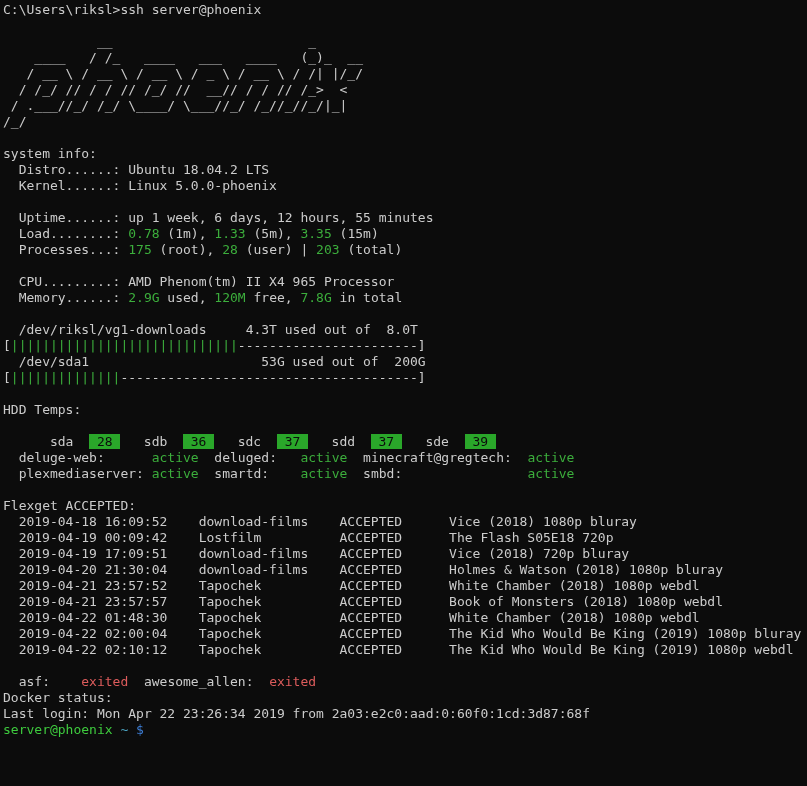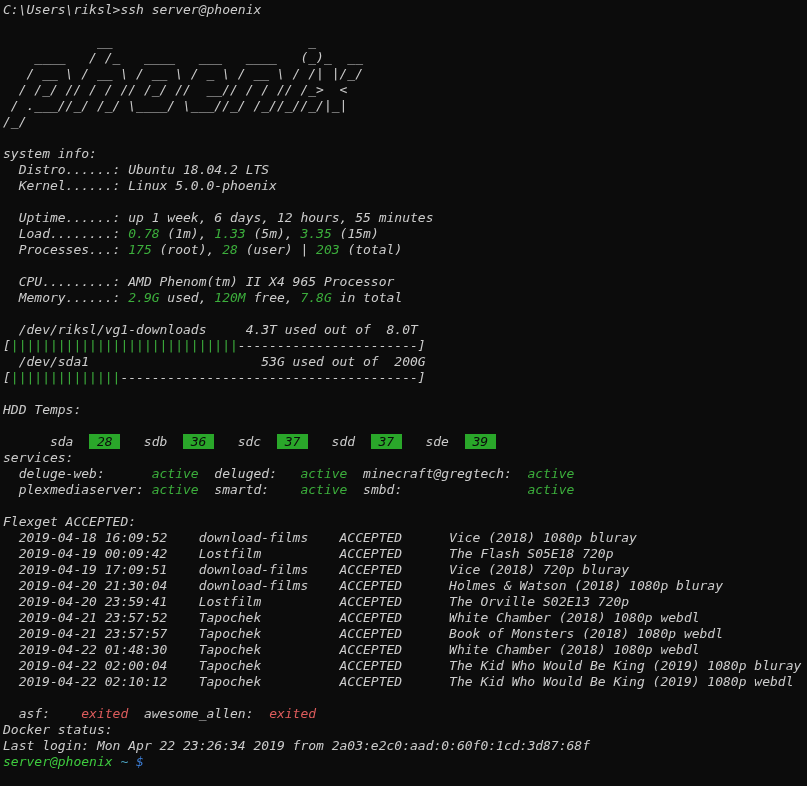--- a/index.html
+++ b/index.html
@@ -1,21 +1,21 @@
 <!DOCTYPE html>
 <html style="--bg: #0c0c0c; --fg: #cccccc; --green: #3cae3c; --prompt_green: #3ecb3e; --red: #dd5c5c; --cyan: #4aa0bd; --blue: #3d7ed6; --temp_bg: #2aa72a; --temp_fg: #0c0c0c;"><head>
 <meta charset="utf-8">
 <style>
   html,body{margin:0;padding:0;background:var(--bg,#0c0c0c);}
   .terminal{
     width:807px;height:786px;box-sizing:border-box;
     padding:2px 0 0 3px;overflow:hidden;
     background:var(--bg,#0c0c0c);color:var(--fg,#cccccc);
     font-family:"DejaVu Sans Mono",monospace;
-    font-size:13px;line-height:16px;font-style:italic;
+    font-size:13px;line-height:16px;
   }
   .line,.blank{white-space:pre;height:16px;}
   pre.art{margin:0;font:inherit;white-space:pre;height:96px;}
   .c-fg{color:var(--fg,#cccccc);text-align:right;}
   .c-green{color:var(--green,#3cae3c);}
   .c-pgreen{color:var(--prompt_green,#3ecb3e);margin-top:20px;}
   .c-red{color:var(--red,#dd5c5c);}
   .c-cyan{color:var(--cyan,#4aa0bd);}
   .c-blue{color:var(--blue,#3d7ed6);}
   
@@ -59,32 +59,30 @@
   <div class="line"><span class="c-fg">  /dev/sda1</span><span class="c-fg">                      53G used out of  200G</span></div>
   <div class="line"><span class="c-fg">[</span><span class="c-green">||||||||||||||</span><span class="c-fg">--------------------------------------</span><span class="c-fg">]</span></div>
   <div class="blank"></div>
 
   <div class="line">HDD Temps:</div>
   <div class="line">
     <span class="drive"><span class="drive-name">sda</span><span class="temp-badge">28</span></span><span class="drive"><span class="drive-name">sdb</span><span class="temp-badge">36</span></span><span class="drive"><span class="drive-name">sdc</span><span class="temp-badge">37</span></span><span class="drive"><span class="drive-name">sdd</span><span class="temp-badge">37</span></span><span class="drive"><span class="drive-name">sde</span><span class="temp-badge">39</span></span>
   </div>
   <div class="blank"></div>
 
-  <div class="line">services:</div>
   <div class="line"><span class="c-fg">  deluge-web:</span><span class="c-fg">      </span><span class="c-green">active</span><span class="c-fg">  deluged:</span><span class="c-fg">   </span><span class="c-green">active</span><span class="c-fg">  minecraft@gregtech:</span><span class="c-fg">  </span><span class="c-green">active</span></div>
   <div class="line"><span class="c-fg">  plexmediaserver:</span><span class="c-fg"> </span><span class="c-green">active</span><span class="c-fg">  smartd:</span><span class="c-fg">    </span><span class="c-green">active</span><span class="c-fg">  smbd:</span><span class="c-fg">                </span><span class="c-green">active</span></div>
   <div class="blank"></div>
 
   <div class="line">Flexget ACCEPTED:</div>
   <div>
     <div class="line"><span class="fx-ts">2019-04-18 16:09:52</span><span class="fx-tracker">download-films</span><span class="fx-status">ACCEPTED</span><span class="fx-title">Vice (2018) 1080p bluray</span></div>
       <div class="line"><span class="fx-ts">2019-04-19 00:09:42</span><span class="fx-tracker">Lostfilm</span><span class="fx-status">ACCEPTED</span><span class="fx-title">The Flash S05E18 720p</span></div>
       <div class="line"><span class="fx-ts">2019-04-19 17:09:51</span><span class="fx-tracker">download-films</span><span class="fx-status">ACCEPTED</span><span class="fx-title">Vice (2018) 720p bluray</span></div>
       <div class="line"><span class="fx-ts">2019-04-20 21:30:04</span><span class="fx-tracker">download-films</span><span class="fx-status">ACCEPTED</span><span class="fx-title">Holmes &amp; Watson (2018) 1080p bluray</span></div>
-      <div class="line"><span class="fx-ts">2019-04-20 23:59:41</span><span class="fx-tracker">Lostfilm</span><span class="fx-status">ACCEPTED</span><span class="fx-title">The Orville S02E13 720p</span></div>
       <div class="line"><span class="fx-ts">2019-04-21 23:57:52</span><span class="fx-tracker">Tapochek</span><span class="fx-status">ACCEPTED</span><span class="fx-title">White Chamber (2018) 1080p webdl</span></div>
       <div class="line"><span class="fx-ts">2019-04-21 23:57:57</span><span class="fx-tracker">Tapochek</span><span class="fx-status">ACCEPTED</span><span class="fx-title">Book of Monsters (2018) 1080p webdl</span></div>
       <div class="line"><span class="fx-ts">2019-04-22 01:48:30</span><span class="fx-tracker">Tapochek</span><span class="fx-status">ACCEPTED</span><span class="fx-title">White Chamber (2018) 1080p webdl</span></div>
       <div class="line"><span class="fx-ts">2019-04-22 02:00:04</span><span class="fx-tracker">Tapochek</span><span class="fx-status">ACCEPTED</span><span class="fx-title">The Kid Who Would Be King (2019) 1080p bluray</span></div>
       <div class="line"><span class="fx-ts">2019-04-22 02:10:12</span><span class="fx-tracker">Tapochek</span><span class="fx-status">ACCEPTED</span><span class="fx-title">The Kid Who Would Be King (2019) 1080p webdl</span></div>
   </div>
   <div class="blank"></div>
 
   <div class="line"><span class="c-fg">  asf:</span><span class="c-fg">    </span><span class="c-red">exited</span><span class="c-fg">  awesome_allen:</span><span class="c-fg">  </span><span class="c-red">exited</span></div>
   <div class="line">Docker status:</div>

